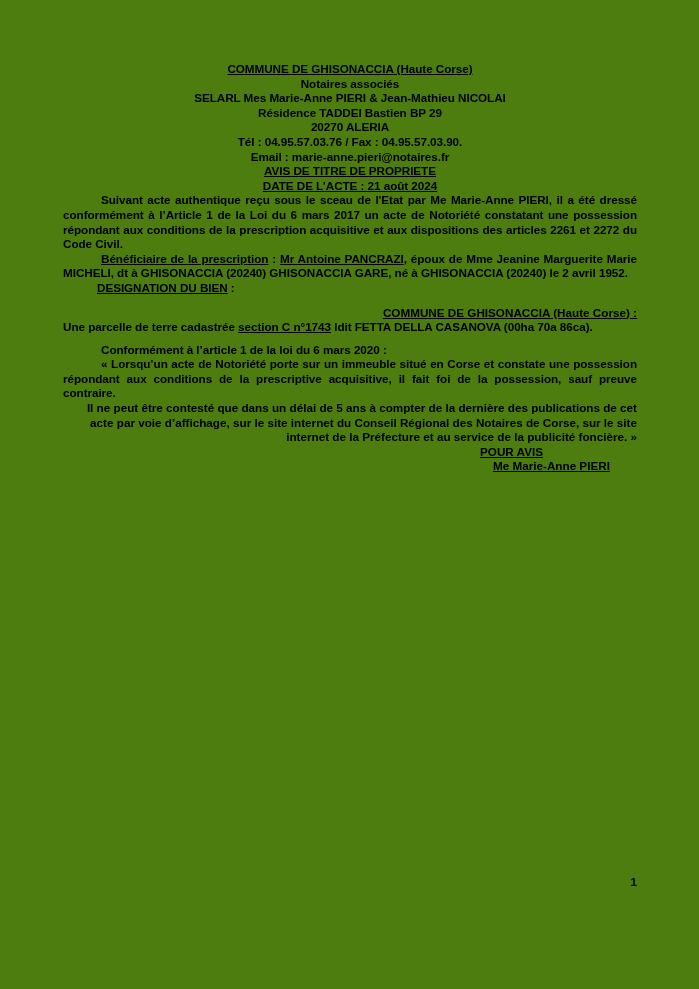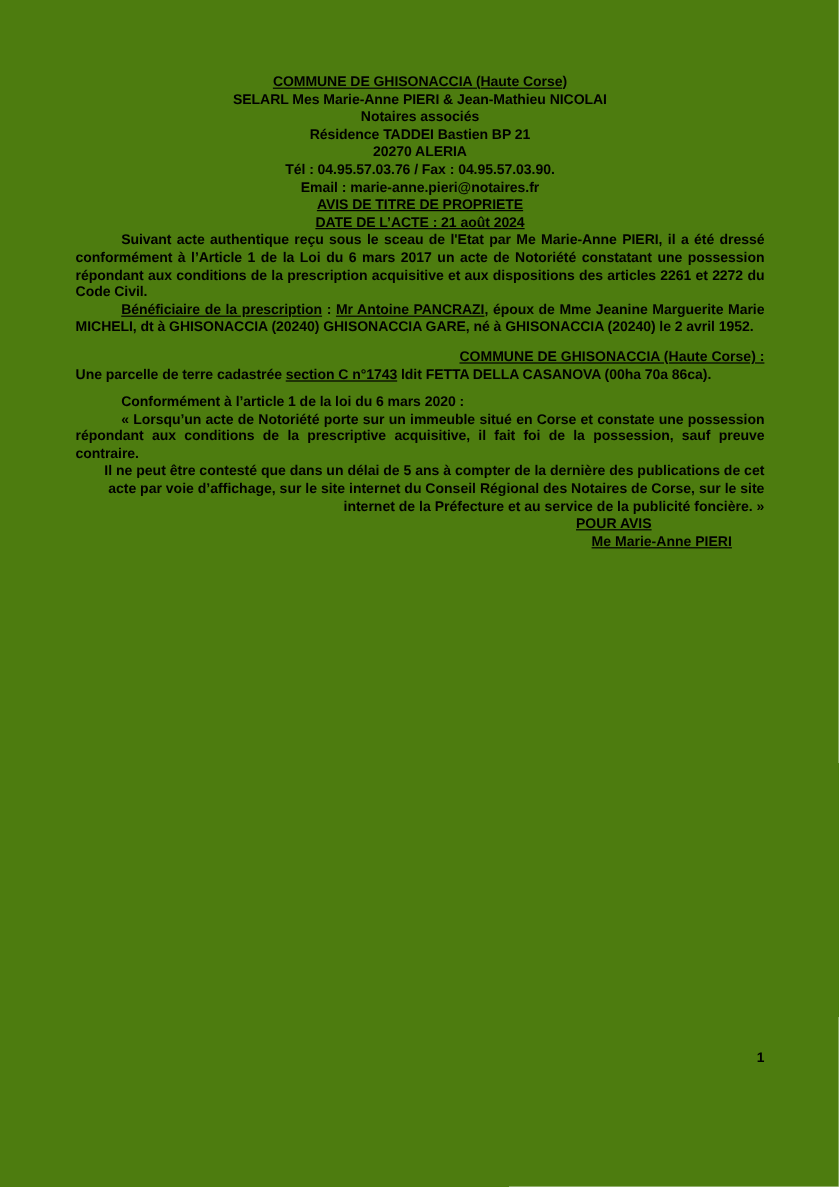--- a/index.html
+++ b/index.html
@@ -75,37 +75,38 @@
 </style>
 </head>
 <body>
 
 <div class="page">
 
   <div class="content">
 
     <div>
       <p class="ln center"><span class="u">COMMUNE DE GHISONACCIA (Haute Corse)</span></p>
+      <p class="ln center">Notaires associés</p>
       <p class="ln center">SELARL Mes Marie-Anne PIERI &amp; Jean-Mathieu NICOLAI</p>
-      <p class="ln center">Notaires associés</p>
-      <p class="ln center">Résidence TADDEI Bastien BP 21</p>
+      <p class="ln center">Résidence TADDEI Bastien BP 29</p>
       <p class="ln center">20270 ALERIA</p>
       <p class="ln center">Tél : 04.95.57.03.76 / Fax : 04.95.57.03.90.</p>
       <p class="ln center">Email : marie-anne.pieri@notaires.fr</p>
     </div>
 
     <div>
       <p class="ln center"><span class="u">AVIS DE TITRE DE PROPRIETE</span></p>
       <p class="ln center"><span class="u">DATE DE L’ACTE : 21 août 2024</span></p>
     </div>
 
     <p class="para indent">Suivant acte authentique reçu sous le sceau de l'Etat par Me Marie-Anne PIERI, il a été dressé conformément à l’Article 1 de la Loi du 6 mars 2017 un acte de Notoriété constatant une possession répondant aux conditions de la prescription acquisitive et aux dispositions des articles 2261 et 2272 du Code Civil.</p>
 
     <p class="para indent"><span class="u">Bénéficiaire de la prescription</span><span> : </span><span class="u">Mr Antoine PANCRAZI</span><span>, époux de Mme Jeanine Marguerite Marie MICHELI, dt à GHISONACCIA (20240) GHISONACCIA GARE, né à GHISONACCIA (20240) le 2 avril 1952.</span></p>
 
+    <p class="para indent-sm"><span class="u">DESIGNATION DU BIEN</span><span> :</span></p>
 
     <div class="spacer-10"></div>
 
     <p class="block-center"><span class="u">COMMUNE DE GHISONACCIA (Haute Corse) :</span></p>
 
     <p class="para"><span>Une parcelle de terre cadastrée </span><span class="u">section C n°1743</span><span> ldit FETTA DELLA CASANOVA (00ha 70a 86ca).</span></p>
 
     <div class="spacer-8"></div>
 
     <p class="para indent">Conformément à l’article 1 de la loi du 6 mars 2020 :</p>

